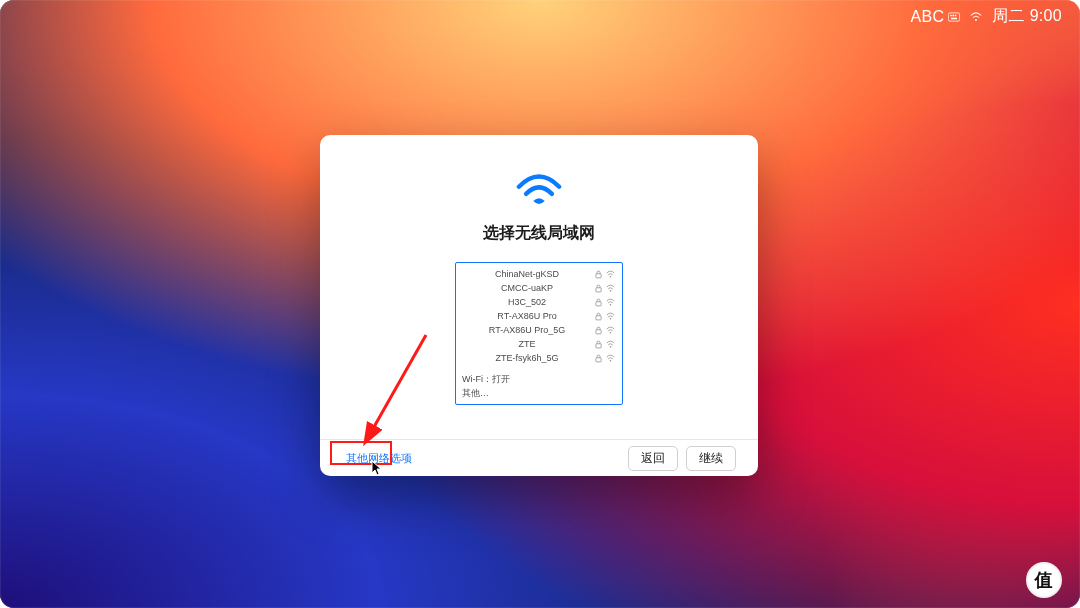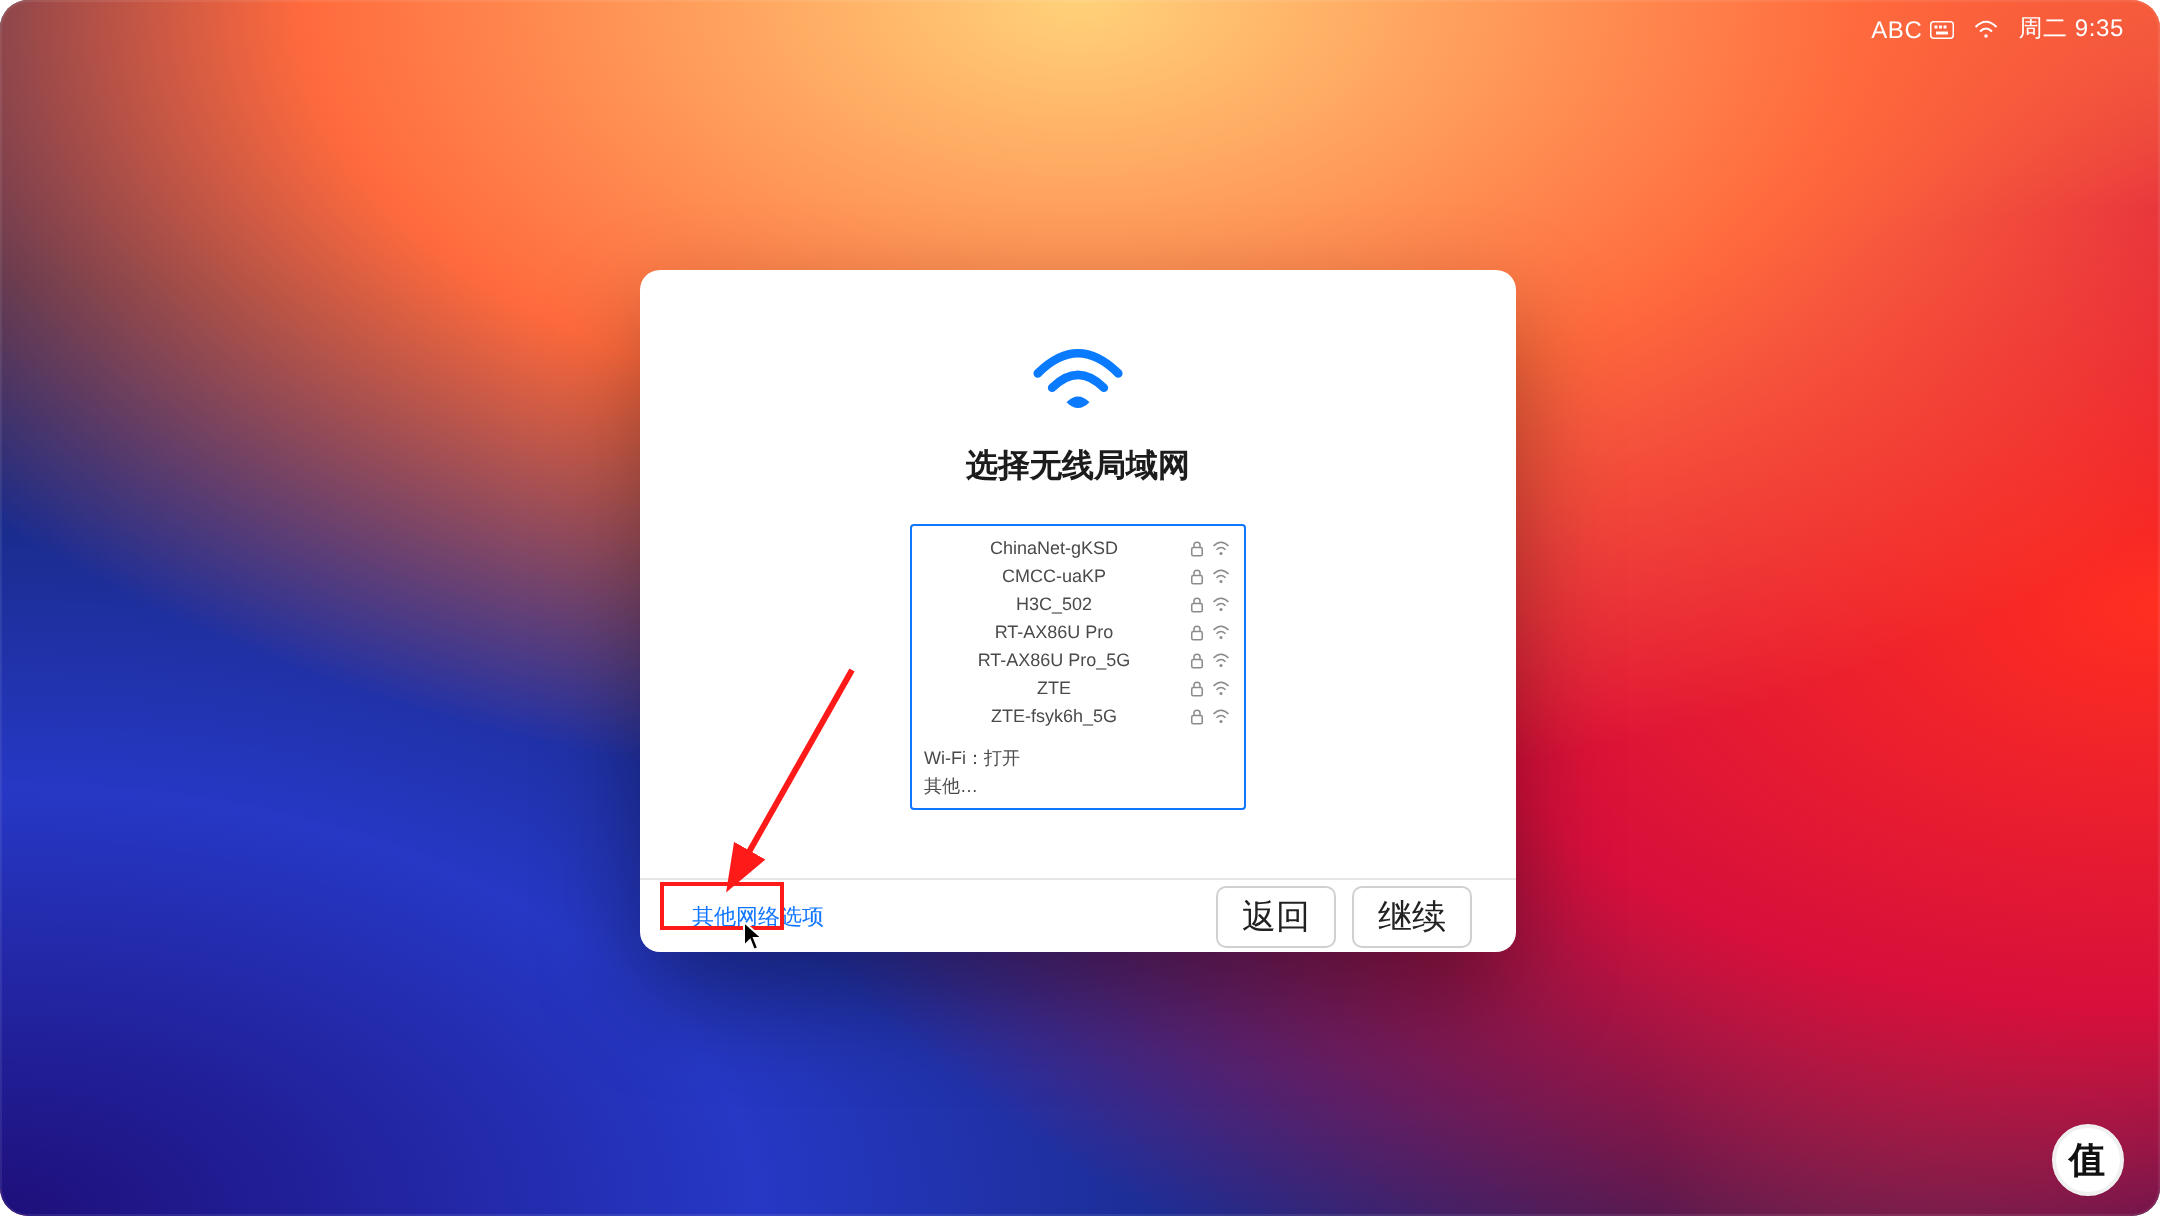--- a/index.html
+++ b/index.html
@@ -14,21 +14,21 @@
         radial-gradient(140% 140% at 0% 100%, #1e0f7a 0%, #2638c5 25%, #10205a 55%, transparent 80%),
         linear-gradient(135deg, #0a1b5a 0%, #5e1268 25%, #ff4e20 55%, #ffb64a 70%, #07185e 100%);
     }
 
     .frame-border { position: absolute; inset: 0; border-radius: 14px; pointer-events: none; box-shadow: inset 0 0 0 1px rgba(255,255,255,.08); }
     .outer { position: absolute; inset: 0; border-radius: 14px; overflow: hidden; }
 
     .menubar {
       position: absolute; top: 6px; right: 18px;
       display: flex; gap: 10px; align-items: center;
-      color: #ffffff; font-size: 12px; letter-spacing: .3px;
+      color: #ffffff; font-size: 16px; letter-spacing: .3px;
     }
     .menubar .ime { display: flex; gap: 4px; align-items: center; }
     .menubar svg { width: 12px; height: 10px; display: block; }
 
     .sheet {
       position: absolute;
       left: 320px; top: 135px;
       width: 438px; height: 341px;
       background: #ffffff;
       border-radius: 10px;
@@ -67,21 +67,21 @@
 
     .sheet-footer {
       border-top: 1px solid #e6e6e6;
       padding: 8px 22px; height: 37px;
       display: flex; align-items: center; gap: 8px;
     }
     .sheet-footer .left-link { color: #1176ff; font-size: 11px; cursor: pointer; user-select: none; padding: 2px 4px; }
     .left-link-hilite { position: absolute; left: 330px; top: 441px; width: 62px; height: 24px; border: 2px solid #ff1a1a; pointer-events: none; }
     .sheet-footer .spacer { flex: 1; }
     .btn {
-      font-size: 17px; padding: 3px 12px; border-radius: 5px;
+      font-size: 12px; padding: 3px 12px; border-radius: 5px;
       border: 1px solid #d0d0d0; background: #ffffff; color: #222; cursor: pointer;
     }
 
     
     .annot-arrow { position: absolute; pointer-events: none; }
 
     
     .watermark {
       position: absolute; right: 18px; bottom: 10px;
       display: flex; align-items: center; gap: 8px;
@@ -114,21 +114,21 @@
           <rect x="4" y="7" width="8" height="2" fill="#fff"></rect>
         </svg>
     </span>
     <span>
       <svg viewBox="0 0 16 12">
           <path d="M1 4 Q8 -3 15 4" fill="none" stroke="#fff" stroke-width="1.4"></path>
           <path d="M4 7 Q8 3 12 7" fill="none" stroke="#fff" stroke-width="1.4"></path>
           <circle cx="8" cy="10" r="1.2" fill="#fff"></circle>
         </svg>
     </span>
-    <span>周二 9:35</span>
+    <span>周二 9:00</span>
   </div>
 
   <div class="sheet">
     <div class="sheet-body">
       <div class="wifi-hero">
         <svg viewBox="0 0 64 48">
           <path d="M4 18 Q32 -10 60 18" fill="none" stroke="#0a7aff" stroke-width="6" stroke-linecap="round"></path>
           <path d="M14 28 Q32 10 50 28" fill="none" stroke="#0a7aff" stroke-width="6" stroke-linecap="round"></path>
           <path d="M24 38 Q32 30 40 38 Q32 46 24 38 Z" fill="#0a7aff"></path>
         </svg>

